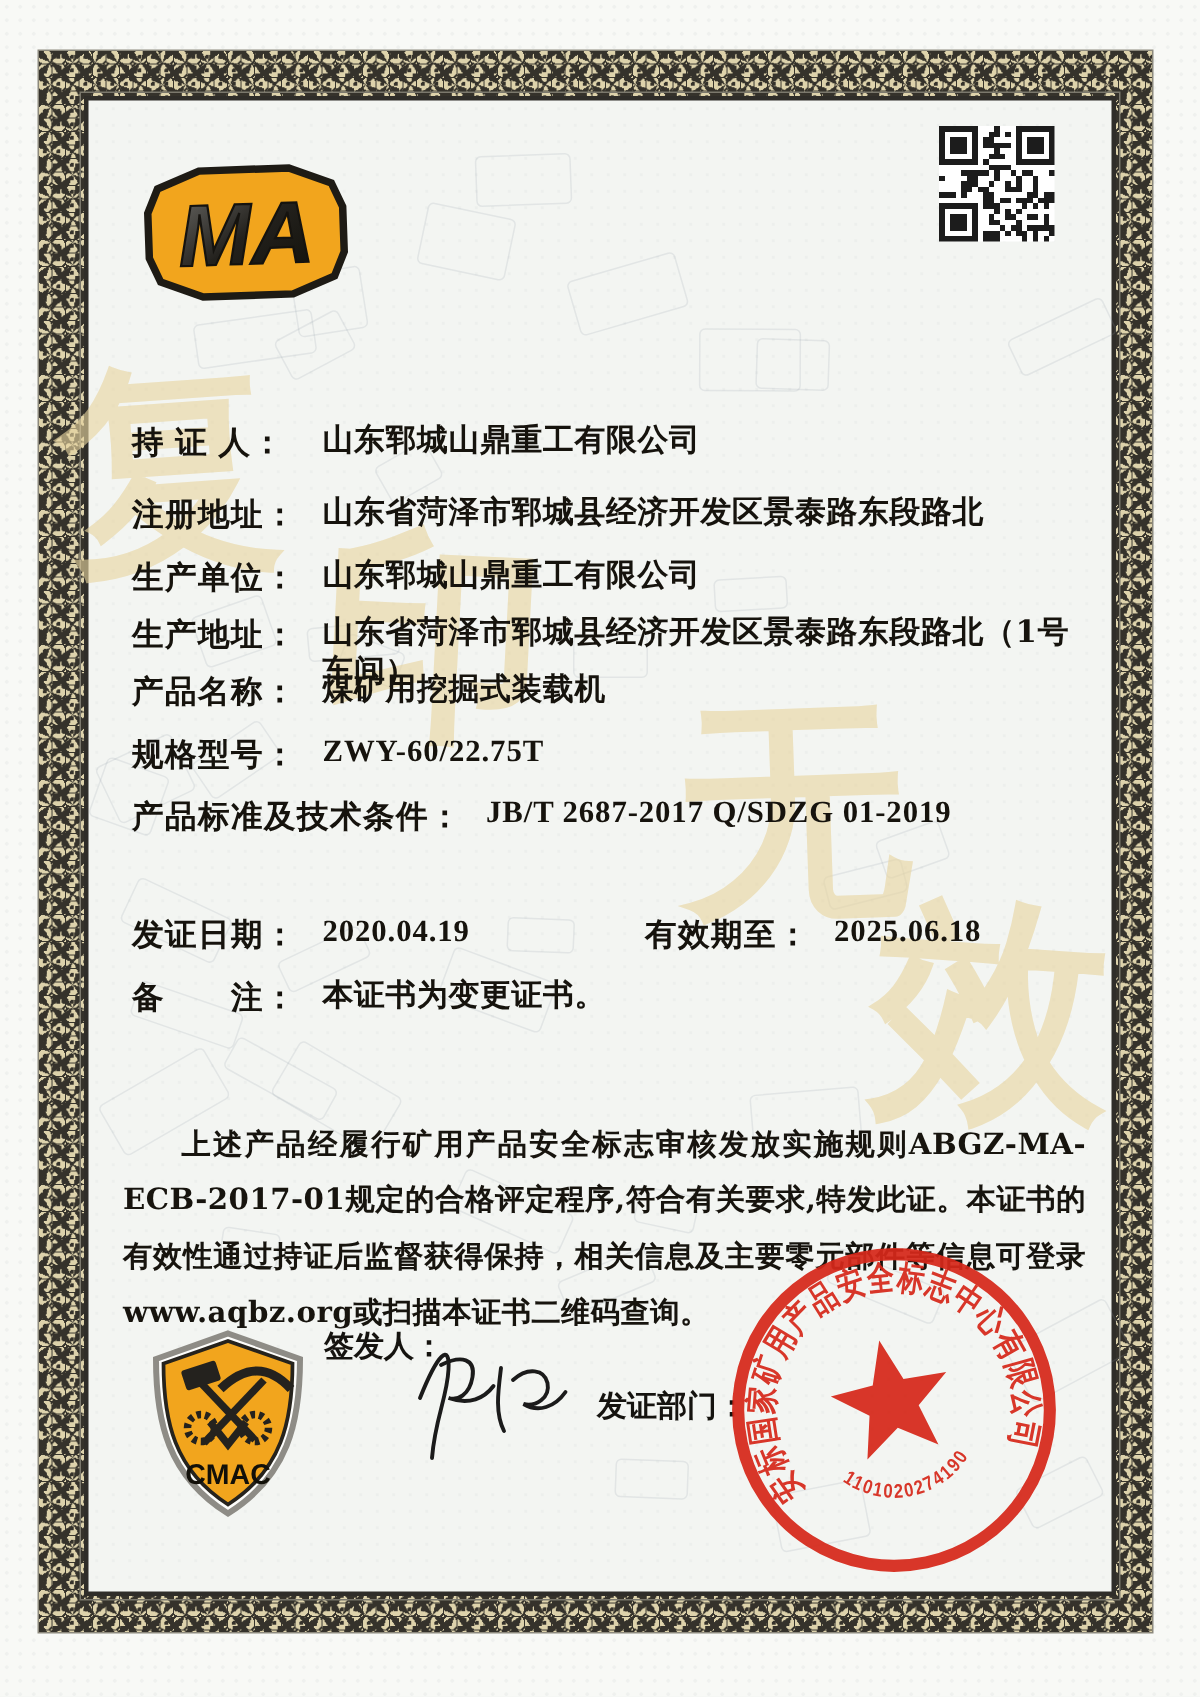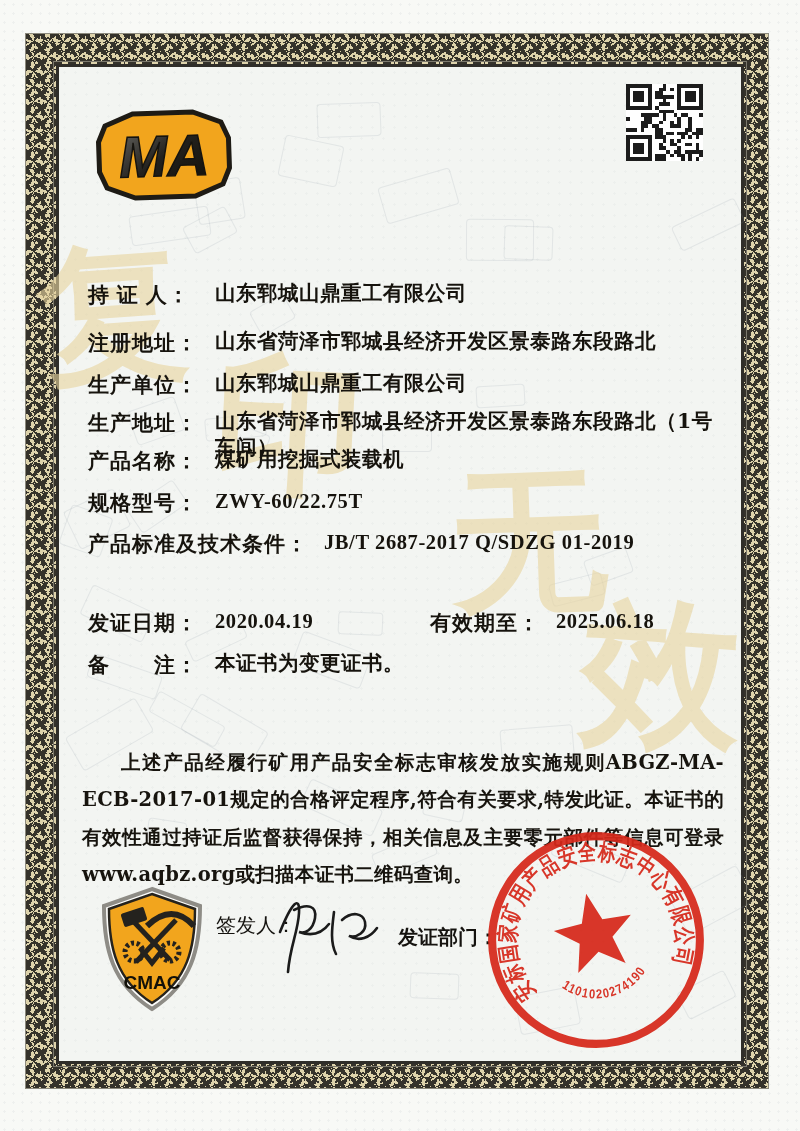--- a/index.html
+++ b/index.html
@@ -63,21 +63,21 @@
   .row .lbl.auto{min-width:0;margin-right:16px;}
   
   .statement{
     position:absolute;left:82px;top:744px;width:642px;
     font-family:"DejaVu Serif","Liberation Serif",serif;
     font-size:19.5px;font-weight:600;color:#17140e;line-height:1.92;
     text-align:justify;text-indent:2em;letter-spacing:.3px;
   }
   
   .cmac{position:absolute;left:92px;top:886px;width:120px;height:126px;}
-  .sign-label{position:absolute;left:216px;top:912px;font-size:20px;font-weight:400;color:#15130f;}
+  .sign-label{position:absolute;left:216px;top:884px;font-size:20px;font-weight:700;color:#15130f;}
   .signature{position:absolute;left:264px;top:880px;width:128px;height:104px;}
   .dept-label{position:absolute;left:398px;top:924px;font-size:20px;font-weight:800;color:#15130f;}
   .seal{position:absolute;left:478px;top:822px;width:236px;height:236px;transform:rotate(-12deg);opacity:.93;}
 </style>
 </head>
 <body>
 
 <div class="page">
 
   <div class="frame"></div>

